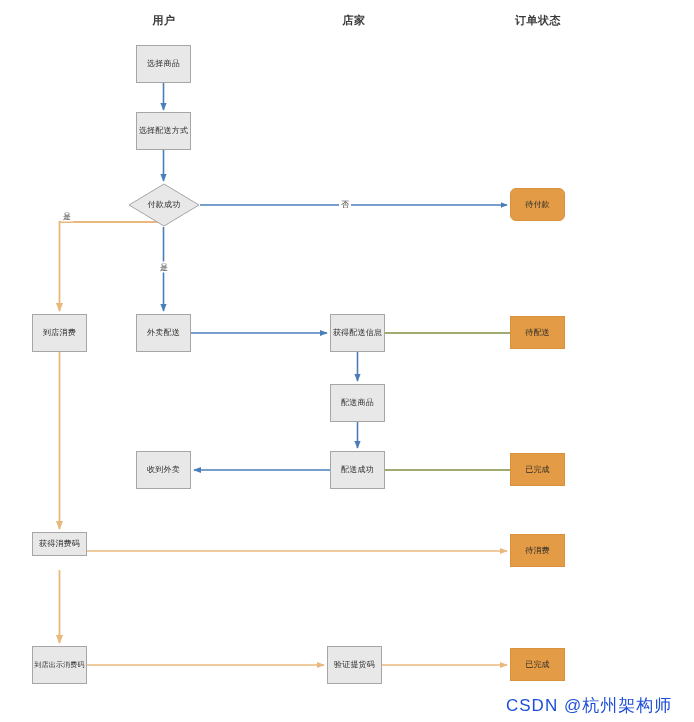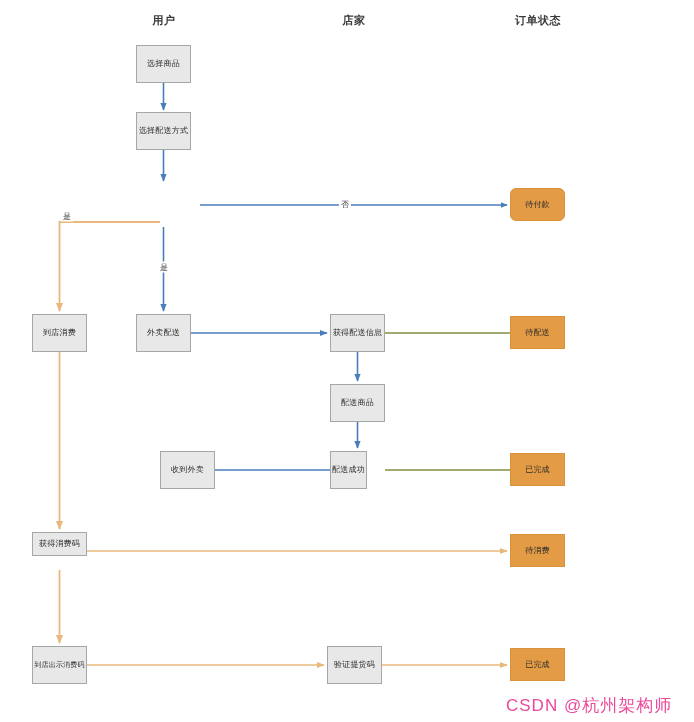--- a/index.html
+++ b/index.html
@@ -80,21 +80,21 @@
     font-size: 8px;
     color: #3a3a3a;
     transform: translate(-50%, -50%);
     white-space: nowrap;
     background: #ffffff;
     padding: 0 2px;
   }
   .watermark {
     position: absolute;
     font-size: 17px;
-    color: #ec4899;
+    color: #1d4ed8;
     white-space: nowrap;
     letter-spacing: 1px;
   }
 </style>
 </head>
 <body>
 
 <div id="canvas">
 
   <svg id="edges" viewBox="0 0 694 722" xmlns="http://www.w3.org/2000/svg">
@@ -144,32 +144,38 @@
   </svg>
 
   <div class="lane-title" style="left:164px; top:13px;">用户</div>
   <div class="lane-title" style="left:354px; top:13px;">店家</div>
   <div class="lane-title" style="left:538px; top:13px;">订单状态</div>
 
   <div class="node process" style="left:136px; top:45px; width:55px; height:38px;">选择商品</div>
 
   <div class="node process" style="left:136px; top:112px; width:55px; height:38px;">选择配送方式</div>
 
+  <div class="node decision" style="left:128px; top:183px; width:72px; height:44px;">
+    <svg class="decision-shape" viewBox="0 0 72 44" xmlns="http://www.w3.org/2000/svg">
+      <polygon points="36,1 71,22 36,43 1,22" fill="#e8e8e8" stroke="#a6a6a6" stroke-width="1"></polygon>
+    </svg>
+    <span class="decision-label">付款成功</span>
+  </div>
 
   <div class="node process" style="left:32px; top:314px; width:55px; height:38px;">到店消费</div>
 
   <div class="node process" style="left:136px; top:314px; width:55px; height:38px;">外卖配送</div>
 
   <div class="node process" style="left:330px; top:314px; width:55px; height:38px;">获得配送信息</div>
 
   <div class="node process" style="left:330px; top:384px; width:55px; height:38px;">配送商品</div>
 
-  <div class="node process" style="left:330px; top:451px; width:37px; height:38px;">配送成功</div>
+  <div class="node process" style="left:330px; top:451px; width:55px; height:38px;">配送成功</div>
 
-  <div class="node process" style="left:136px; top:451px; width:55px; height:38px;margin-left:24px;">收到外卖</div>
+  <div class="node process" style="left:136px; top:451px; width:55px; height:38px;">收到外卖</div>
 
   <div class="node process" style="left:32px; top:532px; width:55px; height:24px;">获得消费码</div>
 
   <div class="node process" style="left:32px; top:646px; width:55px; height:38px; font-size:7px;">到店出示消费码</div>
 
   <div class="node process" style="left:327px; top:646px; width:55px; height:38px;">验证提货码</div>
 
   <div class="node status" style="left:510px; top:188px; width:55px; height:33px;border-radius:6px;">待付款</div>
 
   <div class="node status" style="left:510px; top:316px; width:55px; height:33px;">待配送</div>

